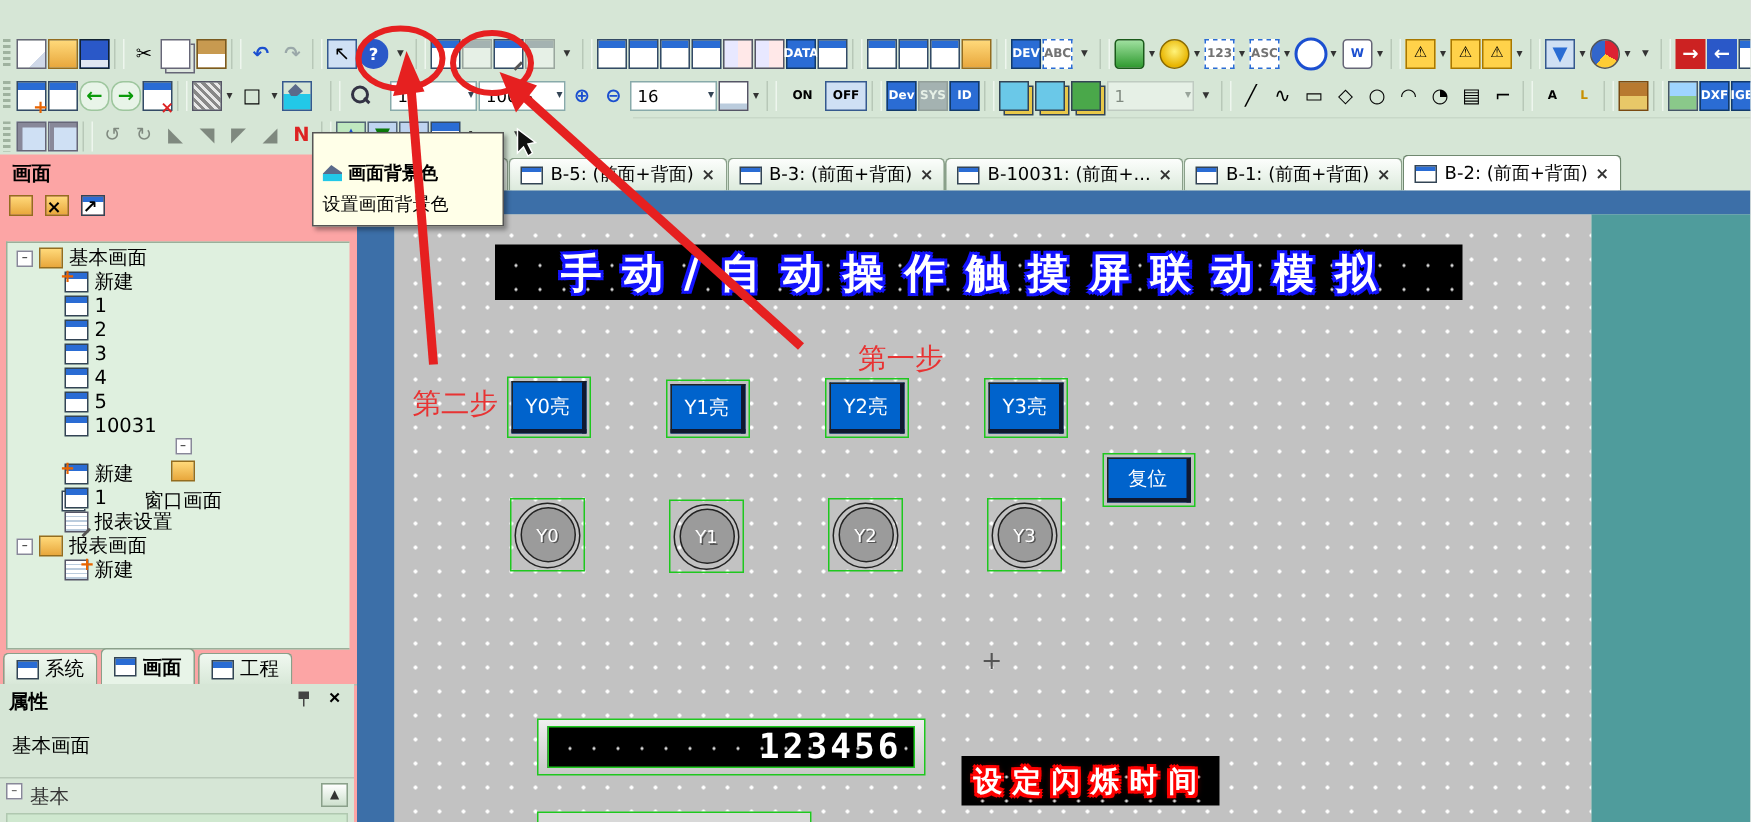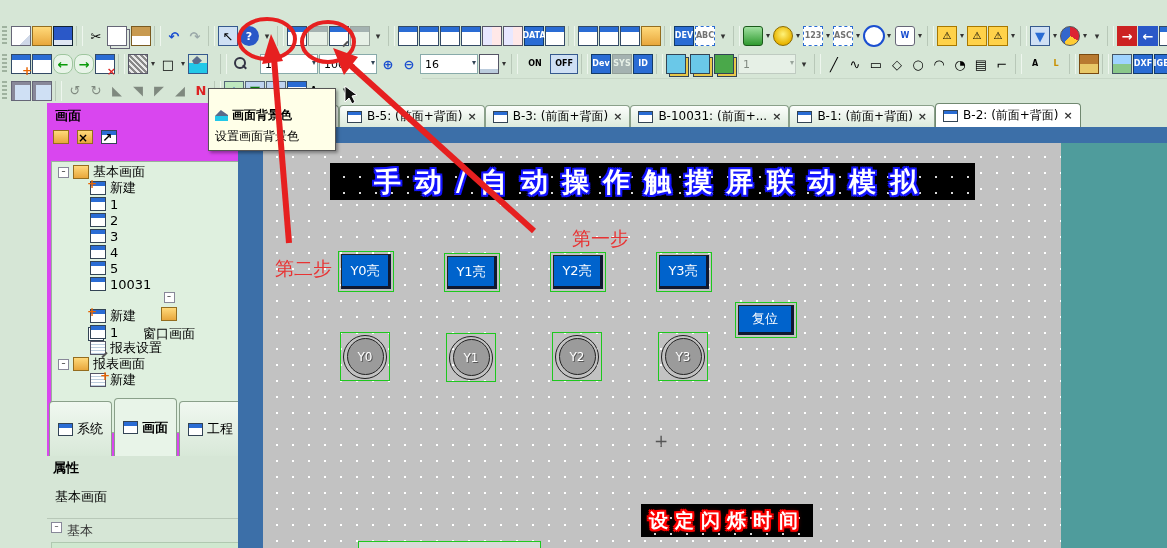--- a/index.html
+++ b/index.html
@@ -82,22 +82,22 @@
           background:#d6e6d6;}
   .tab{display:flex;align-items:center;gap:5px;height:21px;padding:0 7px;border:1px solid #8aa08a;
        border-bottom:none;border-radius:4px 4px 0 0;background:linear-gradient(#fcfefc,#dceadc);
        white-space:nowrap;font-size:12px;max-width:150px;overflow:hidden;}
   .tab.active{background:#fff;height:23px;font-weight:normal;border-color:#708870;}
   .tab .tico{width:13px;height:10px;background:linear-gradient(180deg,#2a6cd4 0 3px,#fff 3px);
              border:1px solid #345;flex:0 0 auto;}
   .tab .tl{overflow:hidden;text-overflow:ellipsis;}
   .tab .tx{font-size:11px;font-weight:bold;color:#333;}
   
-  #sidebar{position:absolute;left:0;top:103px;width:238px;height:445px;background:#d946ef;
-           border-right:2px solid #9fb29f;margin-left:47px;}
+  #sidebar{position:absolute;left:0;top:103px;width:238px;height:445px;background:#fca5a5;
+           border-right:2px solid #9fb29f;}
   #side-title{font-weight:bold;padding:4px 8px 2px;}
   #side-tools{display:flex;gap:8px;padding:3px 6px 5px;}
   .stool{width:26px;height:24px;display:flex;align-items:center;justify-content:center;
          border:1px solid #9ab09a;background:linear-gradient(#f4faf4,#dcecdc);font-weight:bold;font-size:12px;}
   #tree{position:absolute;left:4px;top:58px;width:228px;height:268px;background:#dff0df;
         border:1px solid #9ab09a;border-right:none;overflow:hidden;padding-top:2px;}
   .trow{display:flex;align-items:center;gap:4px;height:16px;padding-left:6px;white-space:nowrap;}
   .expd{width:9px;height:9px;border:1px solid #889;background:#fff;font-size:8px;line-height:7px;
         text-align:center;visibility:hidden;flex:0 0 auto;}
   .expd::after{content:"–";}
@@ -111,27 +111,27 @@
   .tico.new-icon::after,{content:"";}
   .tico.new-icon::after{content:"+";position:absolute;left:-4px;top:-5px;color:#e86400;font-weight:bold;font-size:12px;}
   .tico.report-new-icon{background:repeating-linear-gradient(180deg,#fff 0 2px,#bcd 2px 3px);border:1px solid #556;}
   .tico.report-new-icon::after{content:"+";position:absolute;right:-5px;top:-5px;color:#e86400;font-weight:bold;font-size:12px;}
   .tico.report-settings-icon{background:repeating-linear-gradient(180deg,#fff 0 2px,#bcd 2px 3px);border:1px solid #556;}
   .tico.report-settings-icon::after{content:"";position:absolute;right:-3px;bottom:-2px;width:7px;height:2px;
                                     background:#555;transform:rotate(-45deg);}
   
   #side-tabs{position:absolute;left:0;top:327px;width:238px;height:26px;display:flex;align-items:flex-end;
              padding-left:2px;gap:2px;border-bottom:1px solid #b0c0b0;}
-  .side-tab{display:flex;align-items:center;gap:4px;height:20px;padding:17px 8px;border:1px solid #8aa08a;
+  .side-tab{display:flex;align-items:center;gap:4px;height:20px;padding:0 8px;border:1px solid #8aa08a;
             border-bottom:none;border-radius:4px 4px 0 0;background:linear-gradient(#f0f8f0,#d8e8d8);font-size:13px;}
   .side-tab.active{height:23px;background:#e8f4e8;font-weight:bold;}
   .side-tab .tico{width:13px;height:11px;}
   
   #props{position:absolute;left:0;top:353px;width:236px;height:92px;background:#d6e6d6;}
-  #props-title{display:flex;align-items:flex-end;font-weight:bold;padding:3px 6px;}
+  #props-title{display:flex;align-items:flex-start;font-weight:bold;padding:3px 6px;font-family:Liberation Mono, monospace;}
   #props-title .sp{flex:1;}
   .pin-btn{width:14px;height:14px;position:relative;margin-right:6px;}
   .pin-btn::before{content:"";position:absolute;left:3px;top:2px;width:7px;height:5px;background:#444;}
   .pin-btn::after{content:"";position:absolute;left:6px;top:7px;width:1px;height:5px;background:#444;}
   .close-btn{width:14px;height:14px;text-align:center;line-height:13px;font-weight:bold;}
   #props-obj{padding:8px 8px 12px;}
   #props-sec{display:flex;gap:5px;border-top:1px solid #b8c8b8;padding:3px 4px 2px;color:#333;}
   #props-sec .sp{flex:1;}
   .scroll-up{width:16px;height:14px;border:1px solid #8aa08a;background:linear-gradient(#fff,#cde0cd);
              font-size:8px;text-align:center;line-height:13px;}
@@ -922,20 +922,23 @@
       </div>
     </div>
   <div id="lamp-y3" class="cobj lamp">
     <div class="ring">
         <div class="core">Y3</div>
       </div>
     </div>
 
   <div id="plus-mark" class="cobj">+</div>
 
+  <div id="display" class="cobj">
+    <div id="display-inner" class="dots-black">123456</div>
+  </div>
 
   <div id="flash" class="cobj dots-black">设定闪烁时间</div>
 
   <div id="partial-obj" class="cobj"></div>
 
   <div id="tooltip">
     <div class="tt-head">
       <span class="tt-icon"></span>
       <span>画面背景色</span>
     </div>

